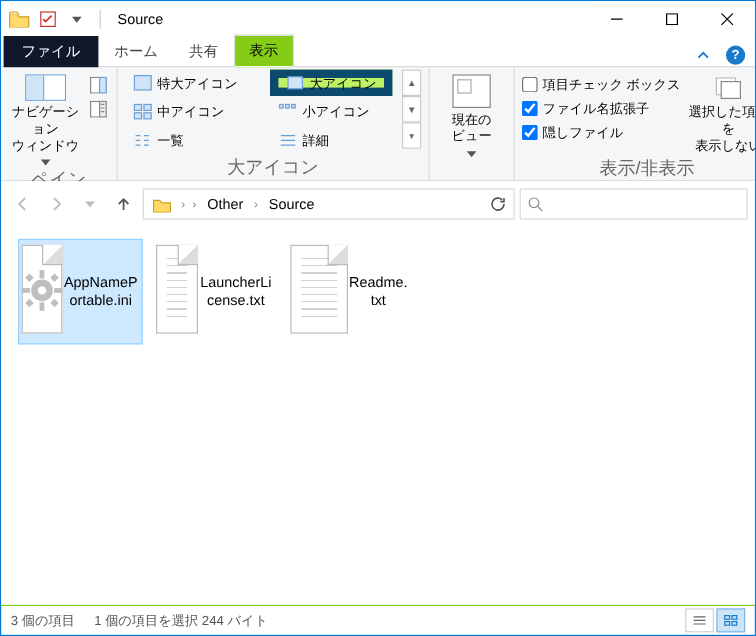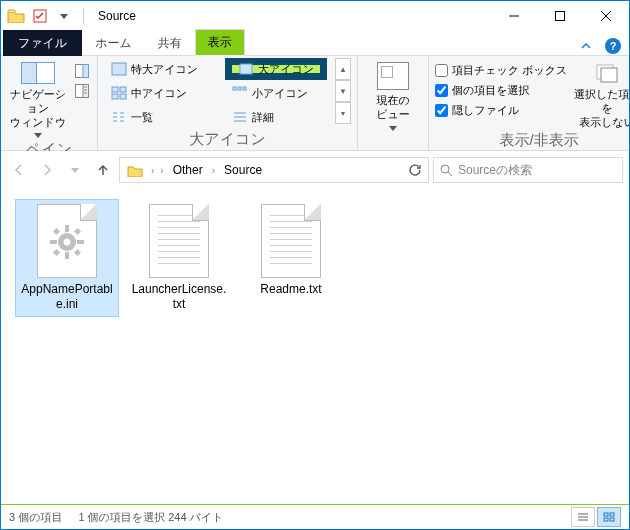--- a/index.html
+++ b/index.html
@@ -49,21 +49,21 @@
 .navarrow.enabled{color:#585858}
 .crumbbar{flex:1;height:24px;border:1px solid #d9d9d9;display:flex;align-items:center;padding:0 2px;gap:0;background:#fff}
 .foldericon{width:18px;height:18px;margin:0 4px;display:flex;align-items:center;justify-content:center}
 .crumb{padding:0 6px;font-size:12px;display:flex;align-items:center;height:22px}
 .csep{color:#888;font-size:10px;padding:0 3px}
 .refresh{width:22px;height:22px;margin-left:auto;display:flex;align-items:center;justify-content:center;color:#505050}
 .searchbox{width:180px;height:24px;border:1px solid #d9d9d9;display:flex;align-items:center;padding:0 4px;color:#888;background:#fff}
 .searchbox .sicon{width:16px;height:16px;display:flex;align-items:center;justify-content:center;color:#888}
 .searchbox .ph{flex:1;padding:0 4px;font-size:12px}
 .content{flex:1;background:#fff;overflow:auto;padding:10px 14px;display:flex;flex-wrap:wrap;align-content:flex-start;gap:12px 8px}
-.item{width:98px;display:flex;flex-direction:column;align-items:center;padding:4px 2px;border:1px solid transparent}
+.item{width:98px;display:flex;flex-direction:row;align-items:center;padding:4px 2px;border:1px solid transparent}
 .item.sel{background:#cde8ff;border:1px solid #99d1ff}
 .fileicon{width:60px;height:74px;position:relative;margin-bottom:4px}
 .page{position:absolute;inset:0;background:#fff;border:1px solid #bbb}
 .page.lines:before{content:"";position:absolute;left:8px;right:8px;top:10px;bottom:10px;background:repeating-linear-gradient(to bottom,#d0d0d0 0 1px,transparent 1px 6px)}
 .fold{position:absolute;right:0;top:0;width:16px;height:16px;background:linear-gradient(135deg,#fff 0 50%,#ddd 50% 100%);border-left:1px solid #bbb;border-bottom:1px solid #bbb}
 .gear{position:absolute;left:50%;top:52%;transform:translate(-50%,-50%)}
 .fname{font-size:12px;text-align:center;line-height:1.25;word-break:break-all}
 .status{height:24px;border-top:1px solid #84cc16;display:flex;align-items:center;padding:0 8px;font-size:11px;color:#555;gap:16px}
 .status .viewbtns{margin-left:auto;display:flex;gap:2px}
 .viewbtn{width:22px;height:18px;border:1px solid #d0d0d0;display:flex;align-items:center;justify-content:center;background:#fff}
@@ -242,21 +242,21 @@
 
     <div class="group">
       <div class="group-body">
         <div class="col3">
           <label class="chk">
               <input type="checkbox" style="">
               <span>項目チェック ボックス</span>
             </label>
           <label class="chk">
               <input type="checkbox" checked="" style="">
-              <span>個の項目を選択</span>
+              <span>ファイル名拡張子</span>
             </label>
           <label class="chk">
               <input type="checkbox" checked="" style="">
               <span>隠しファイル</span>
             </label>
         </div>
         <div class="bigbtn" style="width:72px">
           <svg width="26" height="22" viewBox="0 0 26 22">
               <rect x="3" y="3" width="16" height="14" fill="#fff" stroke="#bbb"></rect>
               <rect x="7" y="6" width="16" height="14" fill="#fff" stroke="#888"></rect>
@@ -310,21 +310,20 @@
           </svg>
         </div>
     </div>
     <div class="searchbox">
       <div class="sicon">
           <svg width="13" height="13" viewBox="0 0 13 13">
             <circle cx="5" cy="5" r="4" fill="none" stroke="currentColor"></circle>
             <path d="M8 8l4 4" stroke="currentColor"></path>
           </svg>
         </div>
-      <div class="ph">Sourceの検索</div>
     </div>
   </div>
 
   <div class="content">
     <div class="item sel">
       <div class="fileicon">
         <div class="page"></div>
           <div class="fold"></div>
         <svg class="gear" width="40" height="40" viewBox="0 0 40 40">
             <g fill="#bfbfbf">

